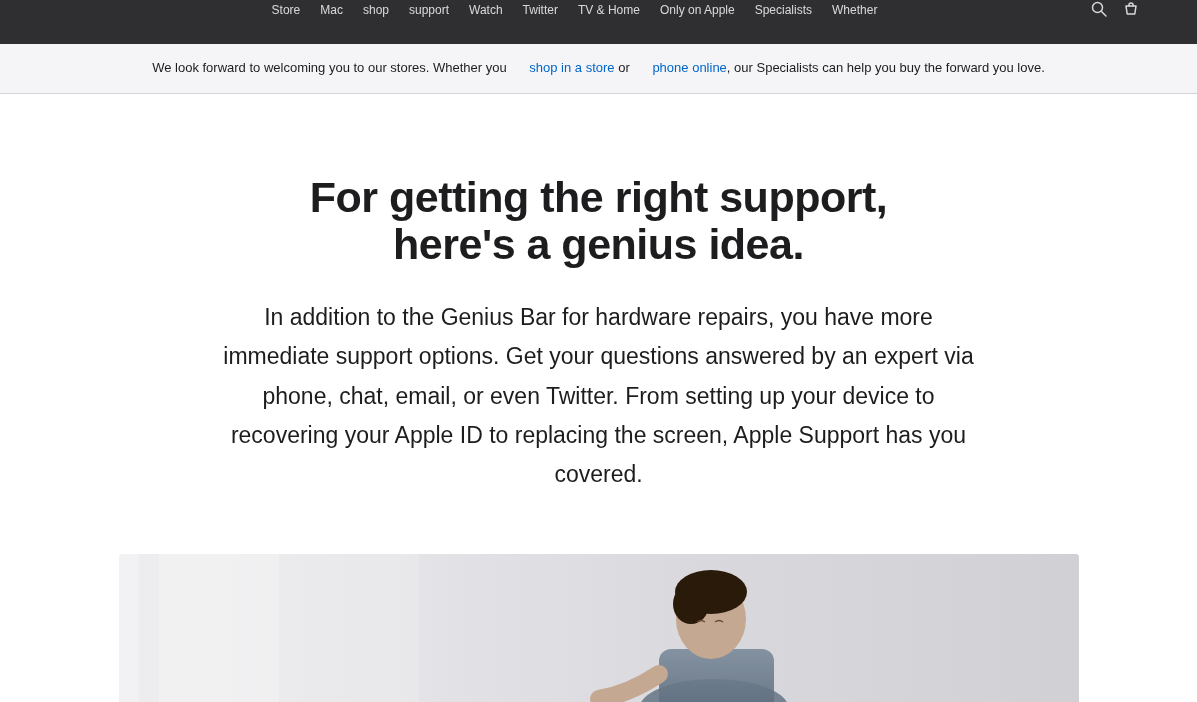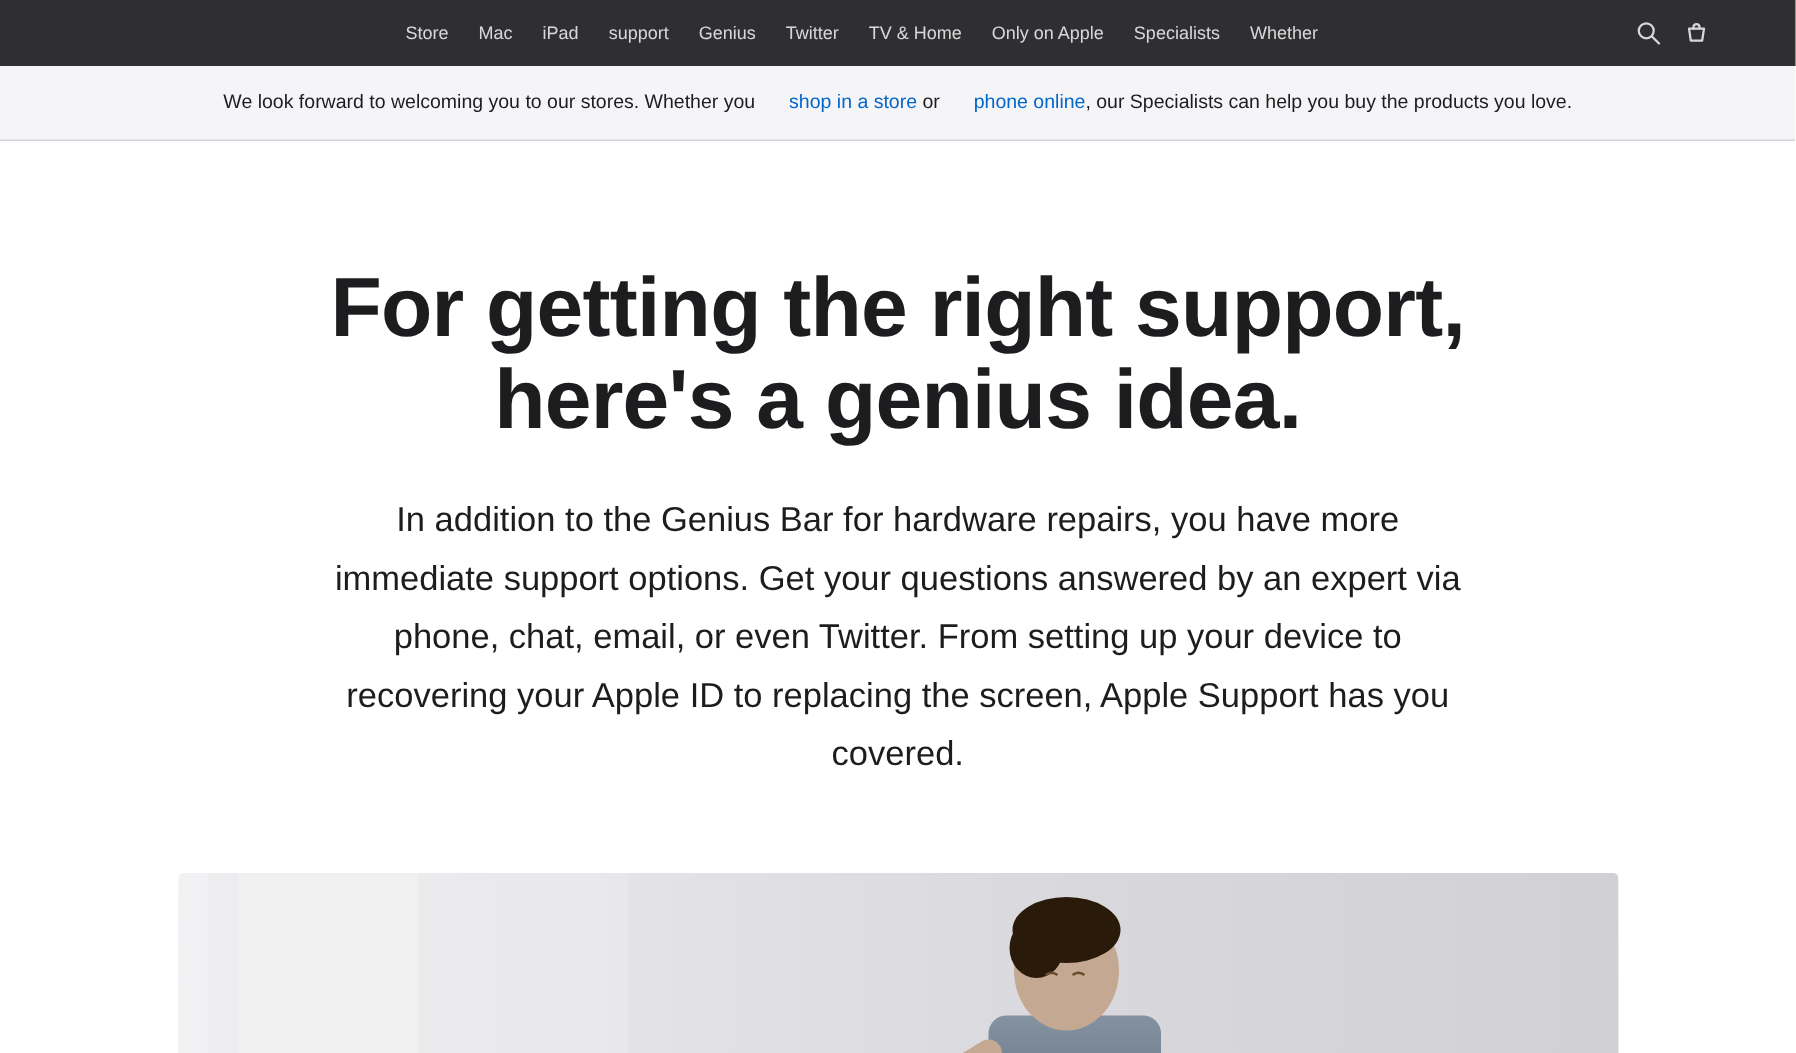--- a/index.html
+++ b/index.html
@@ -13,21 +13,21 @@
       background: #fff;
       color: #1d1d1f;
       width: 1197px;
     }
 
     
     nav {
       background: rgba(29, 29, 31, 0.92);
       backdrop-filter: blur(20px);
       display: flex;
-      align-items: center;
+      align-items: flex-start;
       justify-content: center;
       height: 44px;
       padding: 0 22px;
       position: relative;
     }
 
     .nav-inner {
       display: flex;
       align-items: center;
       justify-content: space-between;
@@ -101,21 +101,21 @@
 
     
     .hero {
       text-align: center;
       padding: 80px 20px 60px;
       max-width: 800px;
       margin: 0 auto;
     }
 
     .hero-title {
-      font-size: 56px;
+      font-size: 43px;
       font-weight: 700;
       line-height: 1.1;
       letter-spacing: -0.5px;
       color: #1d1d1f;
       margin-bottom: 30px;
     }
 
     .hero-subtitle {
       font-size: 23px;
       line-height: 1.7;
@@ -172,23 +172,23 @@
   </style>
 </head>
 <body>
 
 <nav>
   <div class="nav-inner">
     <span class="nav-logo apple-logo"> </span>
     <ul class="nav-links">
       <li><a>Store</a></li>
       <li><a>Mac</a></li>
-      <li><a>iPad</a></li>
+      <li><a>shop</a></li>
       <li><a>support</a></li>
-      <li><a>Genius</a></li>
+      <li><a>Watch</a></li>
       <li><a>Twitter</a></li>
       <li><a>TV &amp; Home</a></li>
       <li><a>Only on Apple</a></li>
       <li><a>Specialists</a></li>
       <li><a>Whether</a></li>
     </ul>
     <div class="nav-icons">
       <span class="nav-icon-btn">
         <svg width="16" height="16" viewBox="0 0 16 16" fill="none">
           <circle cx="6.5" cy="6.5" r="5" stroke="#f5f5f7" stroke-width="1.5"></circle>
@@ -199,21 +199,21 @@
         <svg width="16" height="16" viewBox="0 0 16 16" fill="none">
           <path d="M3 5h10l-1.2 8H4.2L3 5z" stroke="#f5f5f7" stroke-width="1.5" stroke-linejoin="round"></path>
           <path d="M6 5V4a2 2 0 0 1 4 0v1" stroke="#f5f5f7" stroke-width="1.5" stroke-linecap="round"></path>
         </svg>
       </span>
     </div>
   </div>
 </nav>
 
 <div class="announcement-bar">
-  <span>We look forward to welcoming you to our stores. Whether you </span><a>shop in a store</a><span> or </span><a>phone online</a><span>, our Specialists can help you buy the products you love.</span>
+  <span>We look forward to welcoming you to our stores. Whether you </span><a>shop in a store</a><span> or </span><a>phone online</a><span>, our Specialists can help you buy the forward you love.</span>
 </div>
 
 <section class="hero">
   <h1 class="hero-title">For getting the right support,<br>here's a genius idea.</h1>
   <p class="hero-subtitle">In addition to the Genius Bar for hardware repairs, you have more immediate support options. Get your questions answered by an expert via phone, chat, email, or even Twitter. From setting up your device to recovering your Apple ID to replacing the screen, Apple Support has you covered.</p>
 </section>
 
 <div class="image-section">
   <div class="image-placeholder">
     <div class="light-bg-left"></div>

